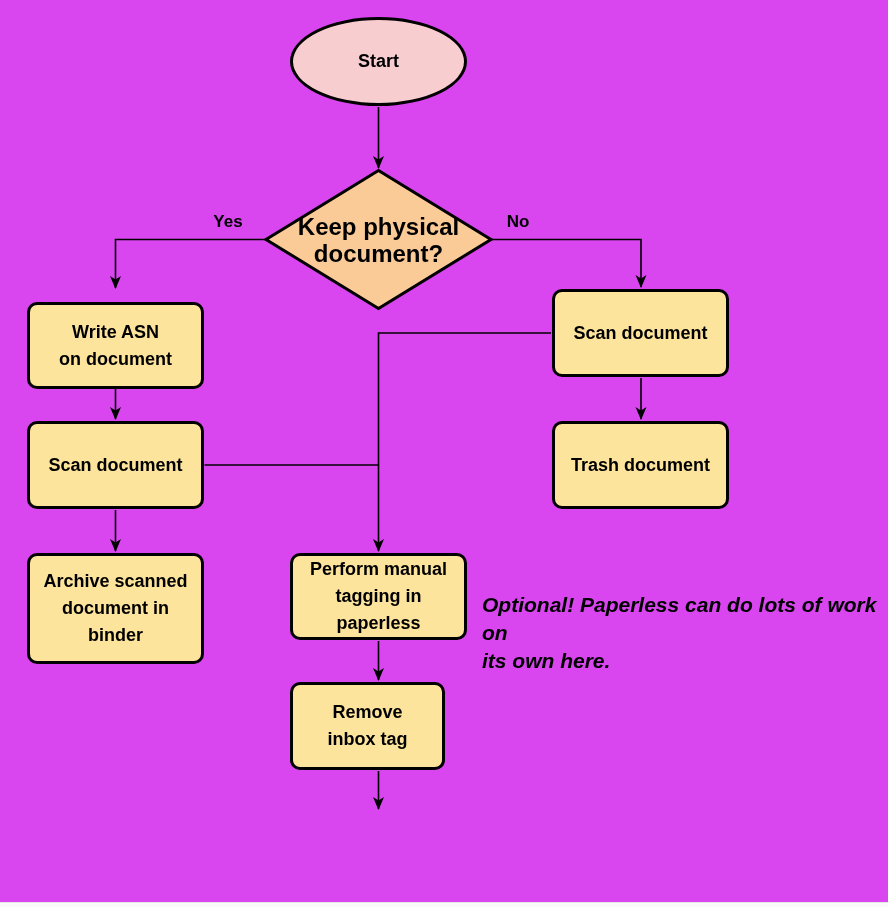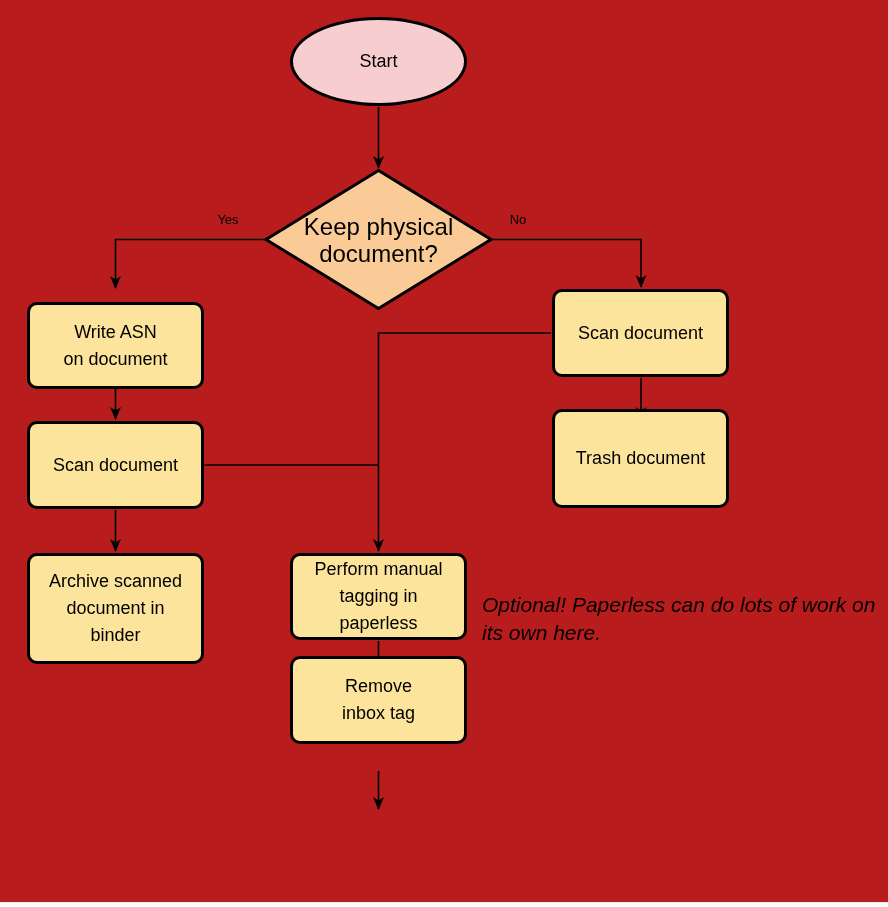--- a/index.html
+++ b/index.html
@@ -3,22 +3,23 @@
 <meta charset="utf-8">
 <style>
   * { margin: 0; padding: 0; box-sizing: border-box; }
   html, body { background: #ffffff; }
   body { font-family: "Liberation Sans", sans-serif; color: #000; }
 
   .canvas {
     position: relative;
     width: 888px;
     height: 907px;
-    background: #b91c1c;
+    background: #d946ef;
     overflow: hidden;
+    font-weight: bold;
   }
 
   svg.edge-layer {
     position: absolute;
     left: 0; top: 0;
     width: 888px; height: 907px;
   }
 
   .edge {
     fill: none;
@@ -61,21 +62,21 @@
     align-items: center;
     justify-content: center;
     text-align: center;
     font-size: 24px;
     line-height: 27px;
   }
   .decision-label .label { white-space: pre-line; }
 
   .edge-label {
     position: absolute;
-    font-size: 13px;
+    font-size: 17px;
     text-align: center;
   }
 
   .note {
     position: absolute;
     left: 482px;
     top: 591px;
     width: 404px;
     font-style: italic;
     font-size: 21px;
@@ -152,34 +153,34 @@
   <div class="node process" style="left:27px; top:553px; width:177px; height:111px;">
     <span class="label">Archive scanned
 document in
 binder</span>
   </div>
 
   <div class="node process" style="left:552px; top:289px; width:177px; height:88px;">
     <span class="label">Scan document</span>
   </div>
 
-  <div class="node process" style="left:552px; top:409px; width:177px; height:99px;">
+  <div class="node process" style="left:552px; top:421px; width:177px; height:88px;">
     <span class="label">Trash document</span>
   </div>
 
   <div class="node process" style="left:290px; top:553px; width:177px; height:87px;text-align:center;">
     <span class="label">Perform manual
 tagging in
 paperless</span>
   </div>
 
   <div class="note">Optional! Paperless can do lots of work on
 its own here.</div>
 
-  <div class="node process" style="left:290px; top:656px; width:177px; height:88px;">
+  <div class="node process" style="left:290px; top:682px; width:155px; height:88px;">
     <span class="label">Remove
 inbox tag</span>
   </div>
 
 
   <div class="bottom-rule"></div>
 
 </div>
 
 </body></html>

